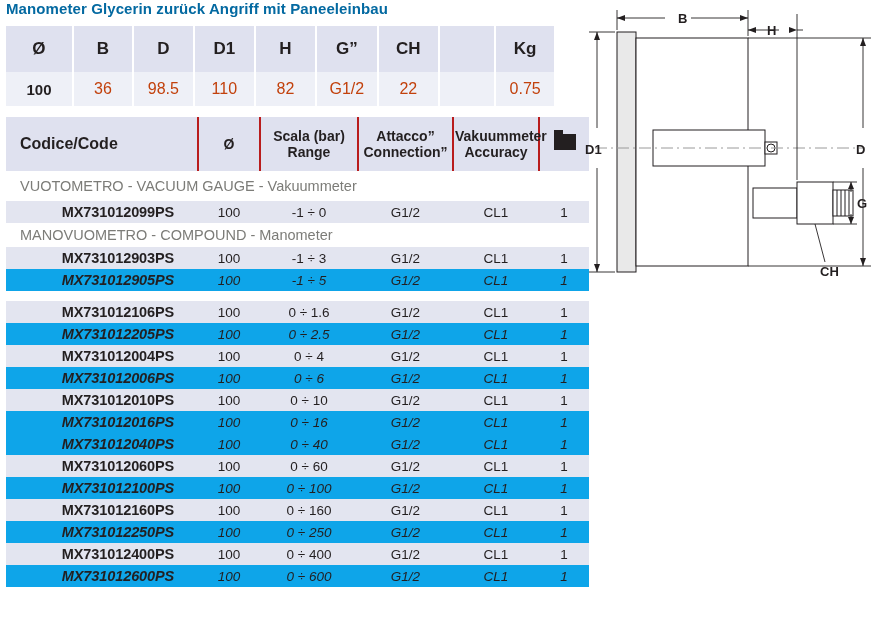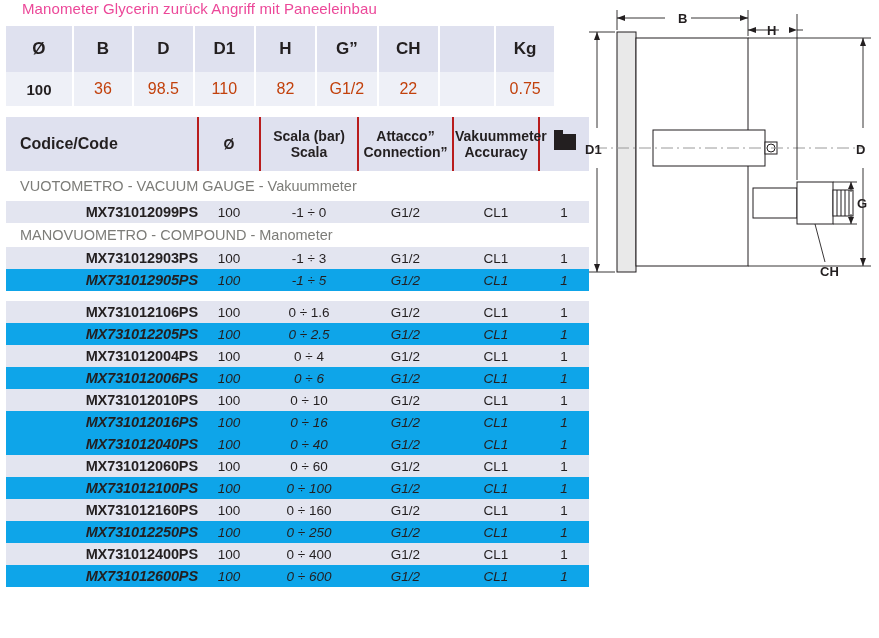--- a/index.html
+++ b/index.html
@@ -16,26 +16,27 @@
     overflow: hidden;
   }
   .page {
     position: relative;
     width: 879px;
     height: 638px;
   }
   
   .doc-title {
     position: absolute;
-    left: 22px;
+    left: 6px;
     top: 0px;
     font-size: 15px;
-    color: #ec4899;
+    color: #0369a1;
     letter-spacing: 0.1px;
     white-space: nowrap;
+    font-weight: bold;
   }
   
   .left-col {
     position: absolute;
     left: 6px;
     top: 26px;
     width: 548px;
   }
   table {
     border-collapse: collapse;
@@ -109,21 +110,21 @@
   .code-table .c-kg   { width: 47px; }
 
   .code-table tbody td {
     height: 22px;
     font-size: 13.5px;
     text-align: center;
     color: #231f20;
     padding: 0;
   }
   .code-table tbody td.code-cell {
-    text-align: right;
+    text-align: center;
     padding-left: 32px;
     font-weight: bold;
     font-size: 14.5px;
     letter-spacing: -0.1px;
     margin-left: 23px;
   }
   .code-table tbody tr.shaded td {
     background: #e3e5f0;
   }
   .code-table tbody tr.plain td {
@@ -216,21 +217,21 @@
 
     <div class="gap"></div>
 
     <table class="code-table">
       <thead>
         <tr>
           <th class="c-code code-head">Codice/Code</th>
           <th class="c-dia">Ø</th>
           <th class="c-range">
             <div>Scala (bar)</div>
-            <div>Scala</div>
+            <div>Range</div>
           </th>
           <th class="c-conn">
             <div>Attacco”</div>
             <div>Connection”</div>
           </th>
           <th class="c-acc">
             <div>Vakuummeter</div>
             <div>Accuracy</div>
           </th>
           <th class="c-kg">

